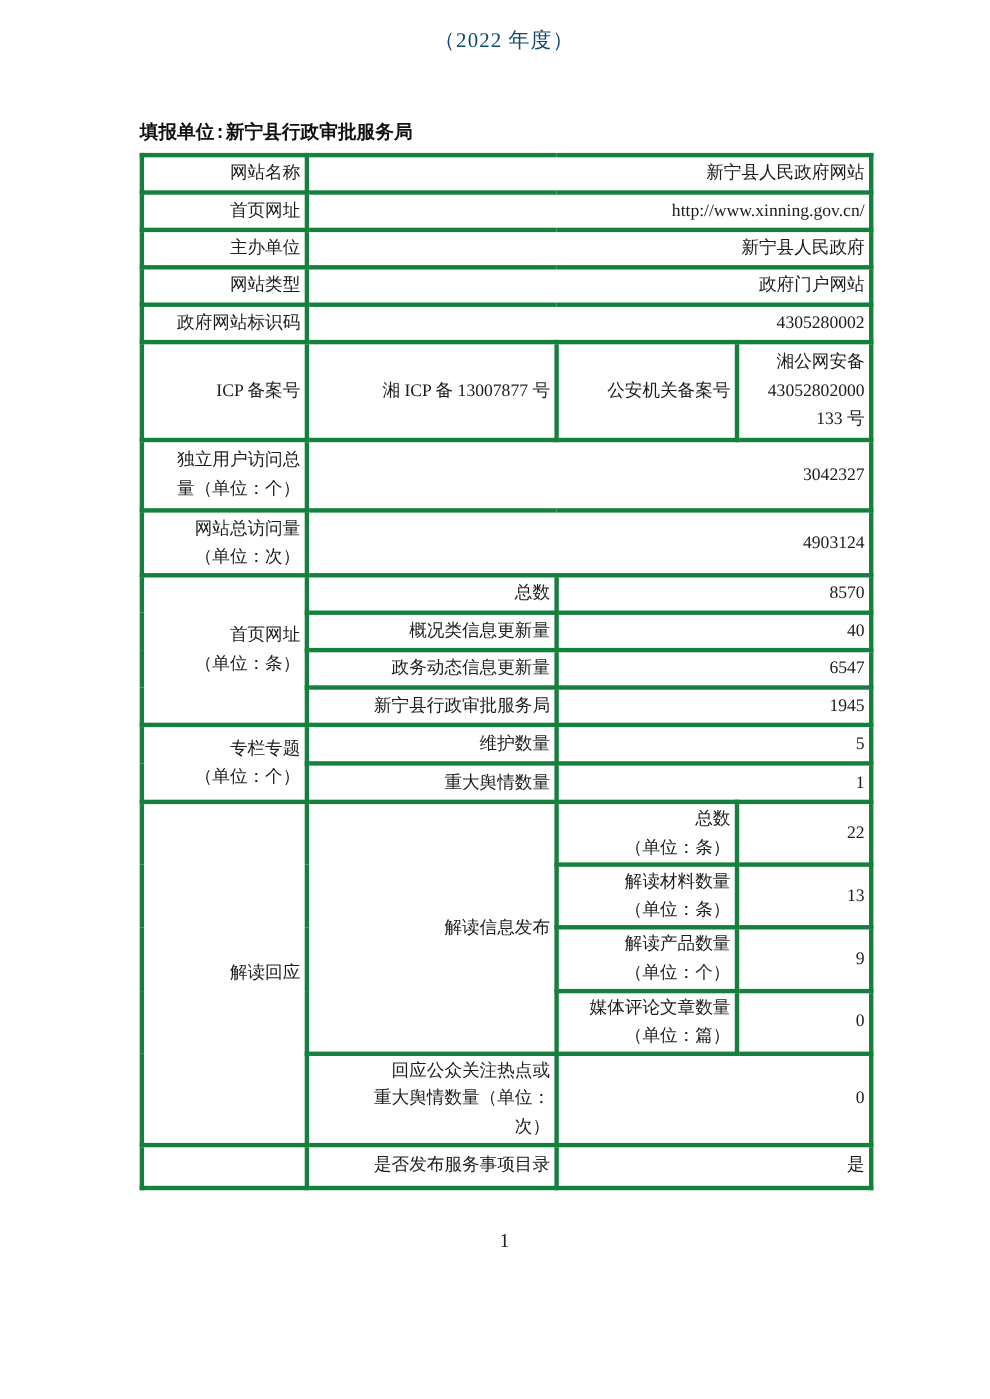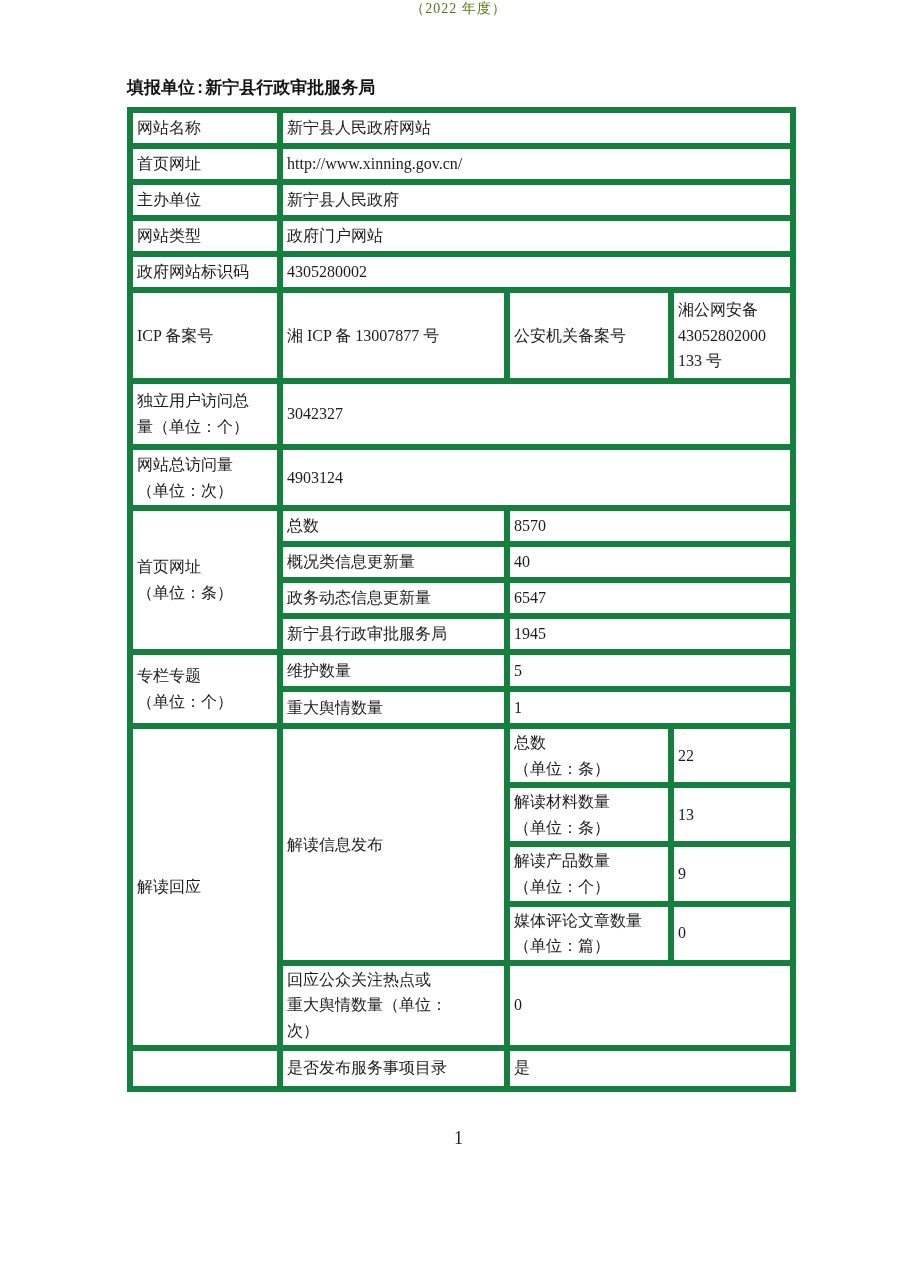--- a/index.html
+++ b/index.html
@@ -15,41 +15,42 @@
   .doc-title {
     margin: 0; padding-top: 122px;
     text-align: center;
     font-family: "Liberation Sans", "DejaVu Sans", sans-serif;
     font-size: 34px; font-weight: 700;
     letter-spacing: 2px;
     line-height: 1.2;
     color: #111;
   }
   .doc-subtitle {
+    margin-top: 24px;
     text-align: center;
-    font-size: 14px;
+    font-size: 19px;
     letter-spacing: 1px;
-    color: #4d7c0f;
+    color: #0c4a6e;
   }
   .reporting-unit {
     margin-top: 58px;
     font-family: Liberation Mono, monospace;
     font-size: 17px; font-weight: 700;
     color: #111;
   }
 
   table.report {
     margin-top: 8px;
     width: 663px;
     border-collapse: collapse;
     table-layout: fixed;
   }
   table.report td {
-    border: 6px solid #15803d;
-    text-align: left;
+    border: 4px solid #15803d;
+    text-align: right;
     vertical-align: middle;
     font-size: 16px;
     line-height: 1.6;
     padding: 1px 4px;
     white-space: pre-line;
     word-break: break-word;
     color: #1c1c1c;
   }
   tr.h30 td { height: 28px; }
   tr.h31 td { height: 29px; }

